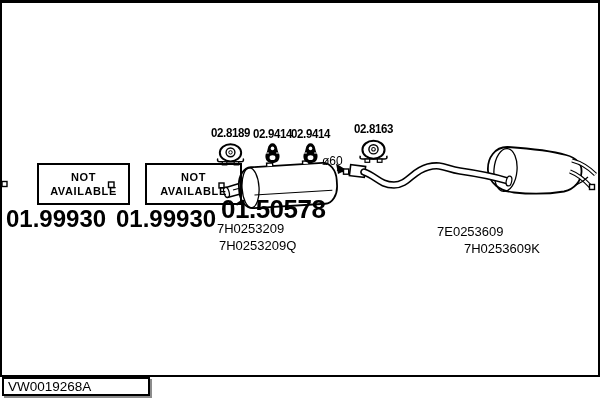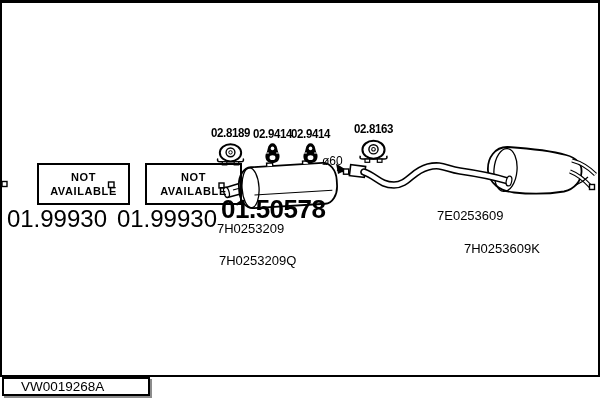--- a/index.html
+++ b/index.html
@@ -10,33 +10,33 @@
   .frame{
     position:absolute;left:0;top:0;width:596px;height:372px;
     border-style:solid;border-color:#000;border-width:3px 2px 2px 2px;
   }
   .abs{position:absolute;}
   .na-box{
     position:absolute;border:2px solid #000;box-sizing:border-box;
     display:flex;flex-direction:column;align-items:center;justify-content:center;
     font-weight:bold;font-size:11px;line-height:14px;letter-spacing:.6px;text-align:center;margin-left:27px;
   }
-  .code-xl{font-size:24px;font-weight:400;text-align:right;white-space:nowrap;}
+  .code-xl{font-size:24px;font-weight:700;text-align:left;white-space:nowrap;}
   .code-big{font-size:26px;font-weight:bold;text-align:left;white-space:nowrap;letter-spacing:-.5px;}
   .oem{font-size:13px;font-weight:400;white-space:nowrap;}
   .mount-code{
     font-size:12.5px;font-weight:bold;text-align:center;white-space:nowrap;
     letter-spacing:-.4px;transform:scaleX(.92);transform-origin:center;
   }
   .dia-label{font-size:12px;font-weight:normal;white-space:nowrap;}
   .vw-box{
     position:absolute;left:2px;top:377px;width:148px;height:19px;
     border:2px solid #000;box-sizing:border-box;background:#fff;
     box-shadow:2px 2px 0 rgba(0,0,0,.45);
-    font-size:13.5px;line-height:15px;padding-left:17px;white-space:nowrap;
+    font-size:13.5px;line-height:15px;padding-left:4px;white-space:nowrap;
   }
   svg{position:absolute;left:0;top:0;}
 </style>
 </head>
 <body>
 
 <div class="stage">
 
   <div class="frame"></div>
 
@@ -141,22 +141,22 @@
 
   <div class="abs mount-code" style="left:200px;top:126px;width:61px;">02.8189</div>
   <div class="abs mount-code" style="left:242px;top:127px;width:61px;">02.9414</div>
   <div class="abs mount-code" style="left:280px;top:127px;width:61px;">02.9414</div>
   <div class="abs mount-code" style="left:343px;top:122px;width:61px;">02.8163</div>
 
   <div class="abs dia-label" style="left:322px;top:154px;">ø60</div>
 
   <div class="abs code-big" style="left:221px;top:194px;width:150px;">01.50578</div>
   <div class="abs oem" style="left:217px;top:221px;width:150px;">7H0253209</div>
-  <div class="abs oem" style="left:219px;top:238px;width:150px;margin-top:15px;">7H0253209Q</div>
+  <div class="abs oem" style="left:219px;top:238px;width:150px;">7H0253209Q</div>
 
-  <div class="abs oem" style="left:437px;top:208px;width:150px;">7E0253609</div>
+  <div class="abs oem" style="left:437px;top:224px;width:150px;">7E0253609</div>
   <div class="abs oem" style="left:464px;top:241px;width:150px;">7H0253609K</div>
 
   <div class="vw-box">
     <span>VW0019268A</span>
   </div>
 
 </div>
 
 </body></html>

